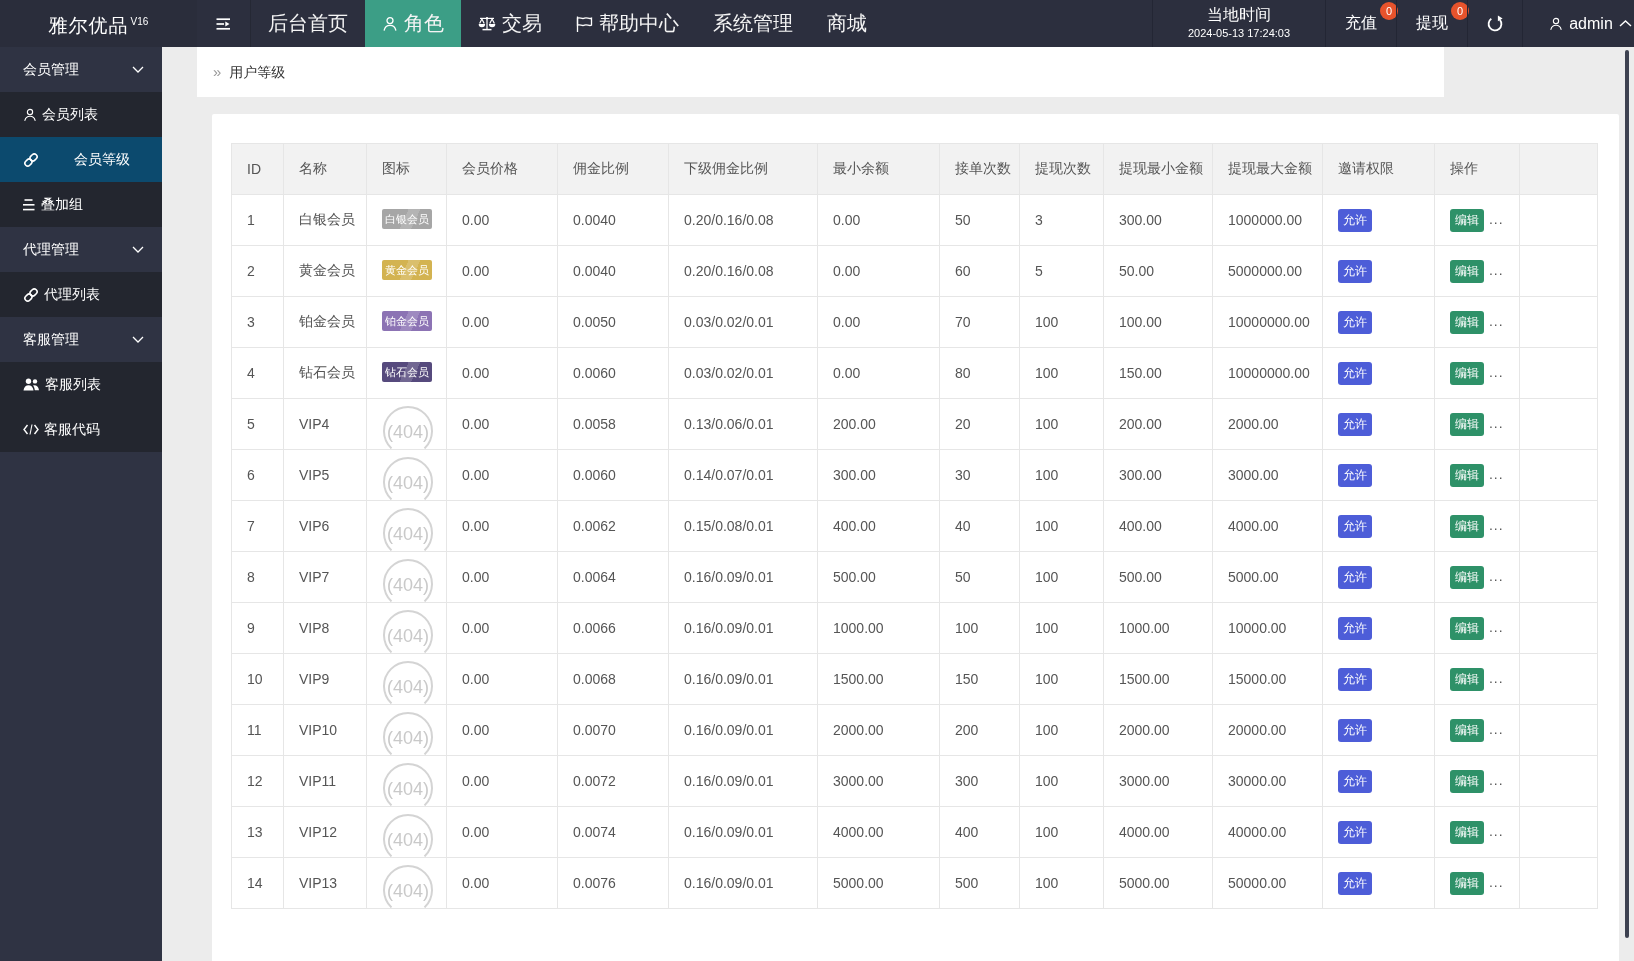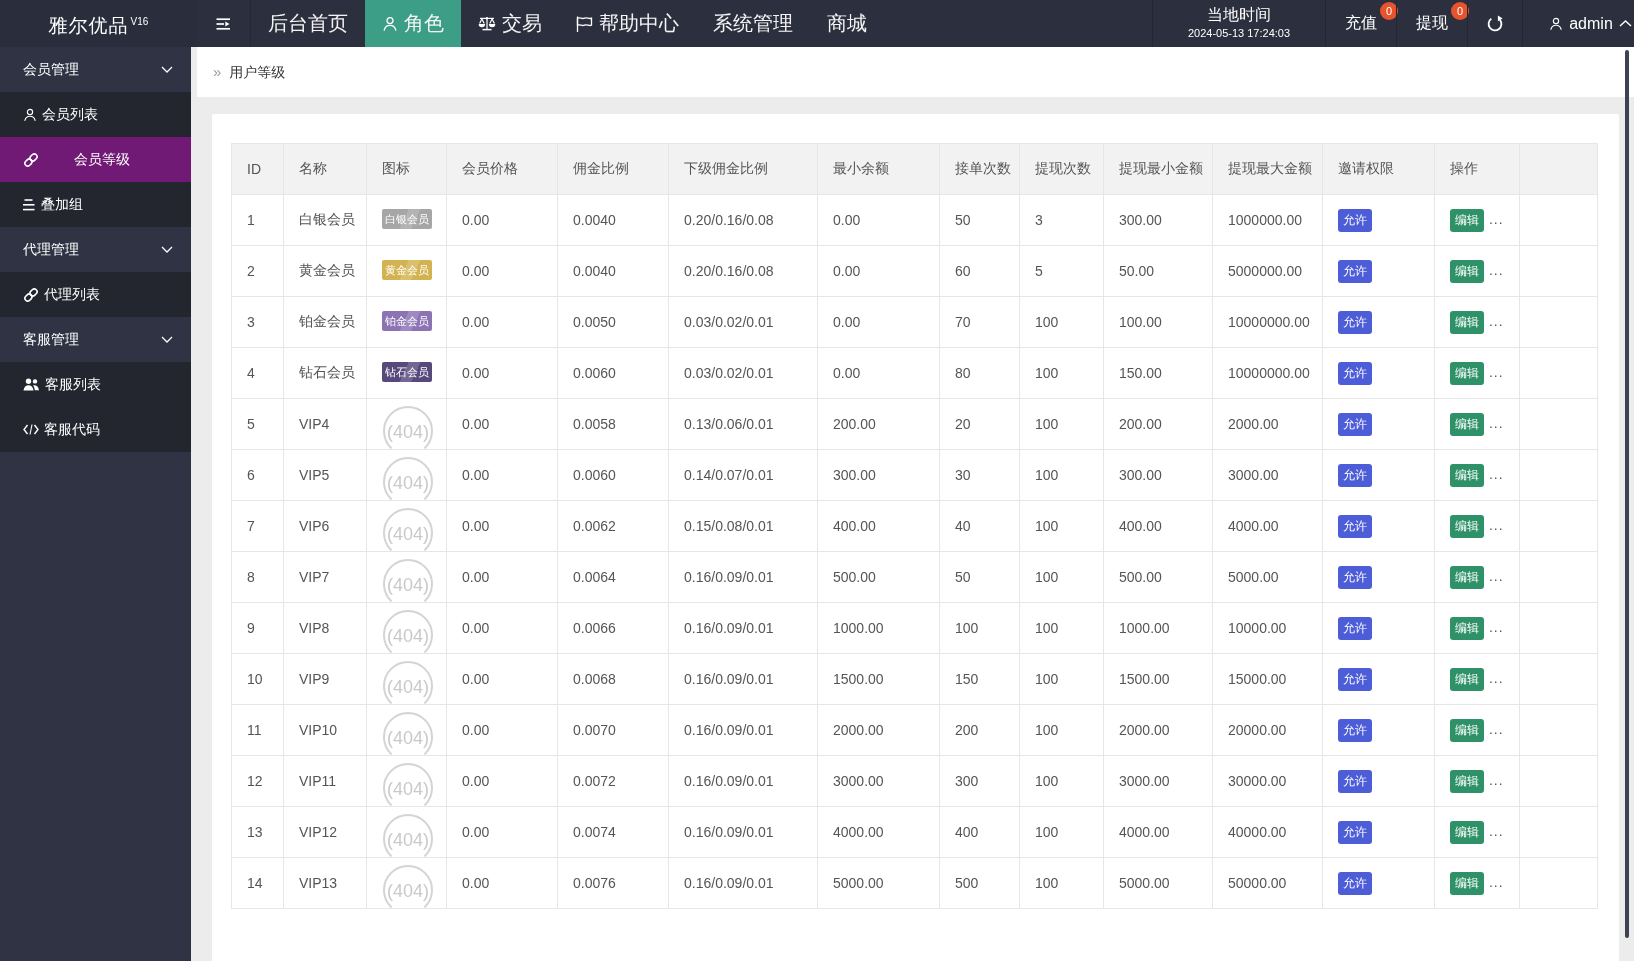--- a/index.html
+++ b/index.html
@@ -17,28 +17,28 @@
 .rmod { position:relative; display:flex; align-items:center; justify-content:center; border-left:1px solid #232634; color:#fff; }
 .timebox { width:173px; text-align:center; flex-direction:column; justify-content:center; }
 .timebox .t1 { font-size:16px; line-height:19px; }
 .timebox .t2 { font-size:11px; line-height:19px; }
 .rmod.rbtn { width:71px; font-size:16px; }
 .badge0 { position:absolute; top:2px; right:-2px; width:18px; height:18px; border-radius:50%; background:#e7532c; color:#fff; font-size:11px; line-height:18px; text-align:center; }
 .rmod.refresh { width:55px; }
 .rmod.admin { width:112px; justify-content:center; padding-left:24px; gap:6px; font-size:16px; }
 
 
-.side { position:absolute; left:0; top:47px; width:191px; height:914px; background:#2f3343; z-index:4; }
+.side { position:absolute; left:0; top:47px; width:162px; height:914px; background:#2f3343; z-index:4; }
 .sgroup { position:relative; height:45px; line-height:45px; color:#fff; font-size:14px; padding-left:23px; }
 .sgroup svg.chev { position:absolute; right:18px; top:19px; }
 .sitem { position:relative; height:45px; color:#fff; font-size:14px; background:#23262f; display:flex; align-items:center; padding-left:23px; gap:5px; }
-.sitem.active { background:#701a75;gap:35px; }
-
-
-.crumb { position:absolute; left:197px; top:47px; width:1437px; height:50px; background:#fff; line-height:50px; font-size:14px; color:#333; padding-left:16px; z-index:3; }
+.sitem.active { background:#0c4a6e;gap:35px; }
+
+
+.crumb { position:absolute; left:197px; top:47px; width:1247px; height:50px; background:#fff; line-height:50px; font-size:14px; color:#333; padding-left:16px; z-index:3; }
 .crumb .sep { color:#999; font-size:15px; margin-right:8px; }
 .content { position:absolute; left:197px; top:97px; width:1437px; height:864px; background:#ececec; }
 .panel { position:absolute; left:15px; top:17px; width:1407px; height:850px; background:#fff; border-radius:2px; }
 
 table.grid { border-collapse:collapse; table-layout:fixed; width:1366px; margin:29px 0 0 19px; font-size:14px; color:#555; }
 table.grid th, table.grid td { border:1px solid #e6e6e6; height:51px; padding:0 5px 0 15px; text-align:left; font-weight:normal; overflow:hidden; white-space:nowrap; vertical-align:middle; }
 table.grid th { background:#f2f2f2; color:#555; }
 td.iconcell { vertical-align:top; }
 td.iconcell svg.ph { display:block; margin-top:6px; }
 

